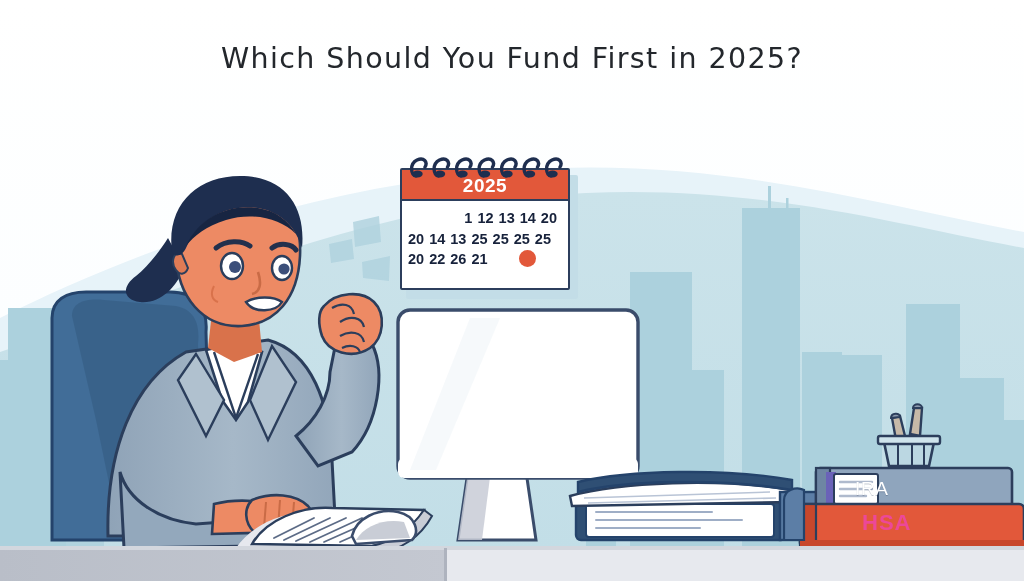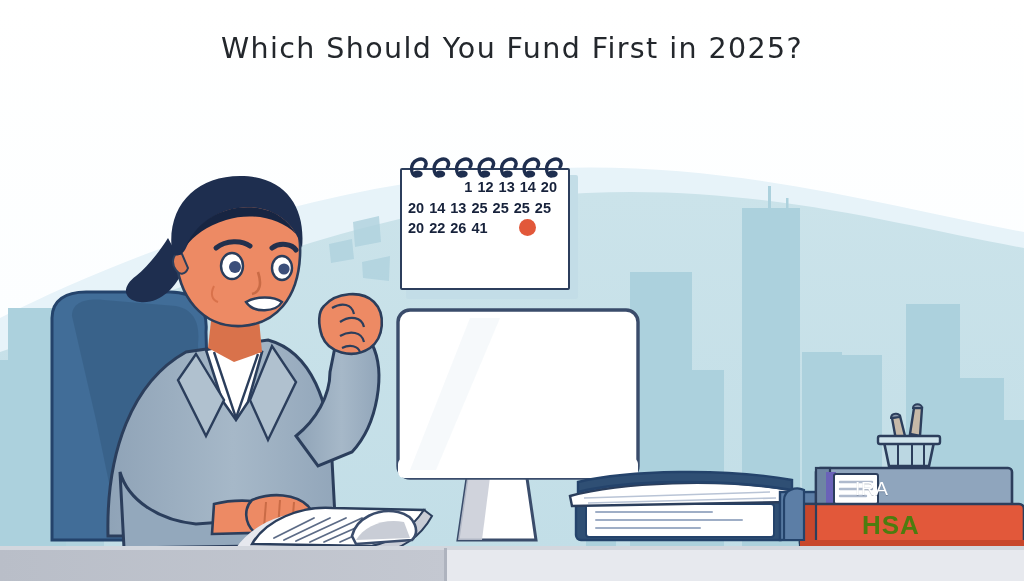--- a/index.html
+++ b/index.html
@@ -26,21 +26,21 @@
   #title {
     font-family:"Liberation Sans", sans-serif;
     font-weight:bold;
     font-size:49px;
     line-height:1.06;
     letter-spacing:-0.2px;
     color:#183c60;
     white-space:nowrap;
   }
   #subtitle {
-    margin-top:7px;
+    margin-top:17px;
     font-family:"DejaVu Sans", sans-serif;
     font-weight:400;
     font-size:28.5px;
     line-height:1.1;
     letter-spacing:1.4px;
     color:#23272c;
     white-space:nowrap;
   }
 
   
@@ -102,21 +102,21 @@
   
   #ira-label {
     position:absolute; left:855px; top:478px;
     font-weight:normal; font-size:19px; color:#ffffff;
     letter-spacing:0.6px; z-index:35;
     font-family:"Liberation Sans", sans-serif;
     text-shadow:0 1px 0 rgba(30,50,80,.25);
   }
   #hsa-label {
     position:absolute; left:862px; top:510px;
-    font-weight:bold; font-size:26px; color:#4d7c0f;
+    font-weight:bold; font-size:22px; color:#ec4899;
     letter-spacing:1px; z-index:35;
     font-family:"Liberation Sans", sans-serif;
   }
 </style>
 </head>
 <body>
 
 <div id="stage">
 
   <svg class="layer" viewBox="0 0 1024 581" preserveAspectRatio="none">
@@ -340,20 +340,23 @@
     </g>
   </svg>
 
   <div id="headline-block">
     <div id="subtitle">Which Should You Fund First in 2025?</div>
   </div>
 
   <div id="calendar">
     <div id="cal-shadow"></div>
     <div id="cal-body">
+      <div id="cal-header">
+        <span id="cal-year">2025</span>
+      </div>
       <div id="cal-grid">
         <div class="cal-row r1">
             <span>1</span>
             <span>12</span>
             <span>13</span>
             <span>14</span>
             <span>20</span>
           </div>
         <div class="cal-row r2">
             <span>20</span>
@@ -362,21 +365,21 @@
             <span>25</span>
             <span>25</span>
             <span>25</span>
             <span>25</span>
           </div>
         <div class="cal-row r3">
           <div id="cal-dot"></div>
         <span>20</span>
             <span>22</span>
             <span>26</span>
-            <span>41</span>
+            <span>21</span>
           </div>
       </div>
     </div>
     <svg id="cal-rings" viewBox="0 0 170 22">
         <path d="M16 20 C 11 20, 9 8, 17 4 C 24 1, 28 6, 25 11" fill="none" stroke="#1E2E4F" stroke-width="3.4" stroke-linecap="round"></path>
         <ellipse cx="17.5" cy="18" rx="5.2" ry="3.4" fill="#1E2E4F"></ellipse>
         <path d="M38.5 20 C 33.5 20, 31.5 8, 39.5 4 C 46.5 1, 50.5 6, 47.5 11" fill="none" stroke="#1E2E4F" stroke-width="3.4" stroke-linecap="round"></path>
         <ellipse cx="40" cy="18" rx="5.2" ry="3.4" fill="#1E2E4F"></ellipse>
         <path d="M61 20 C 56 20, 54 8, 62 4 C 69 1, 73 6, 70 11" fill="none" stroke="#1E2E4F" stroke-width="3.4" stroke-linecap="round"></path>
         <ellipse cx="62.5" cy="18" rx="5.2" ry="3.4" fill="#1E2E4F"></ellipse>

